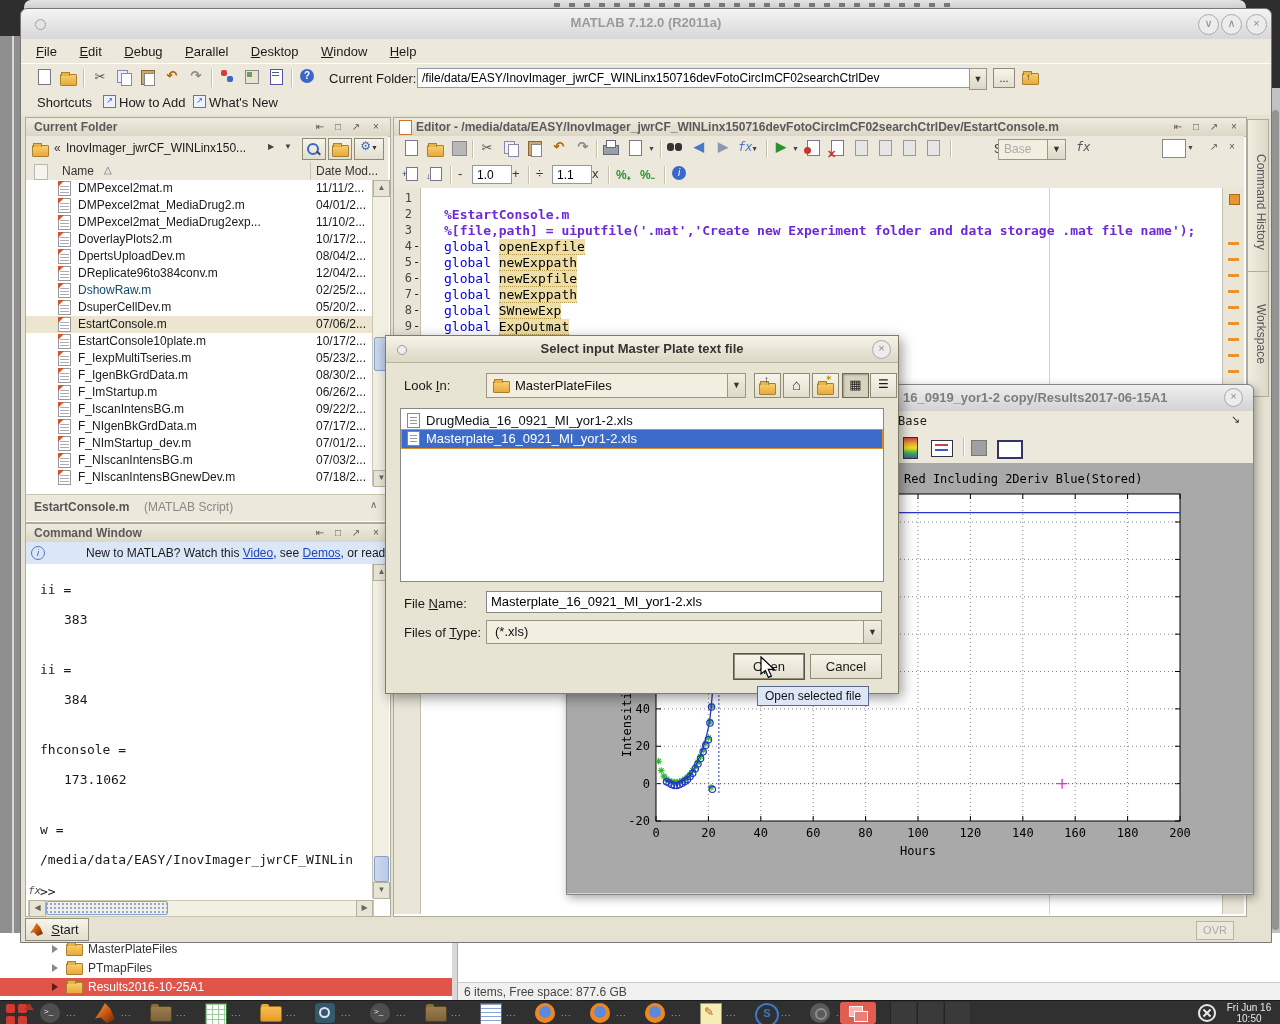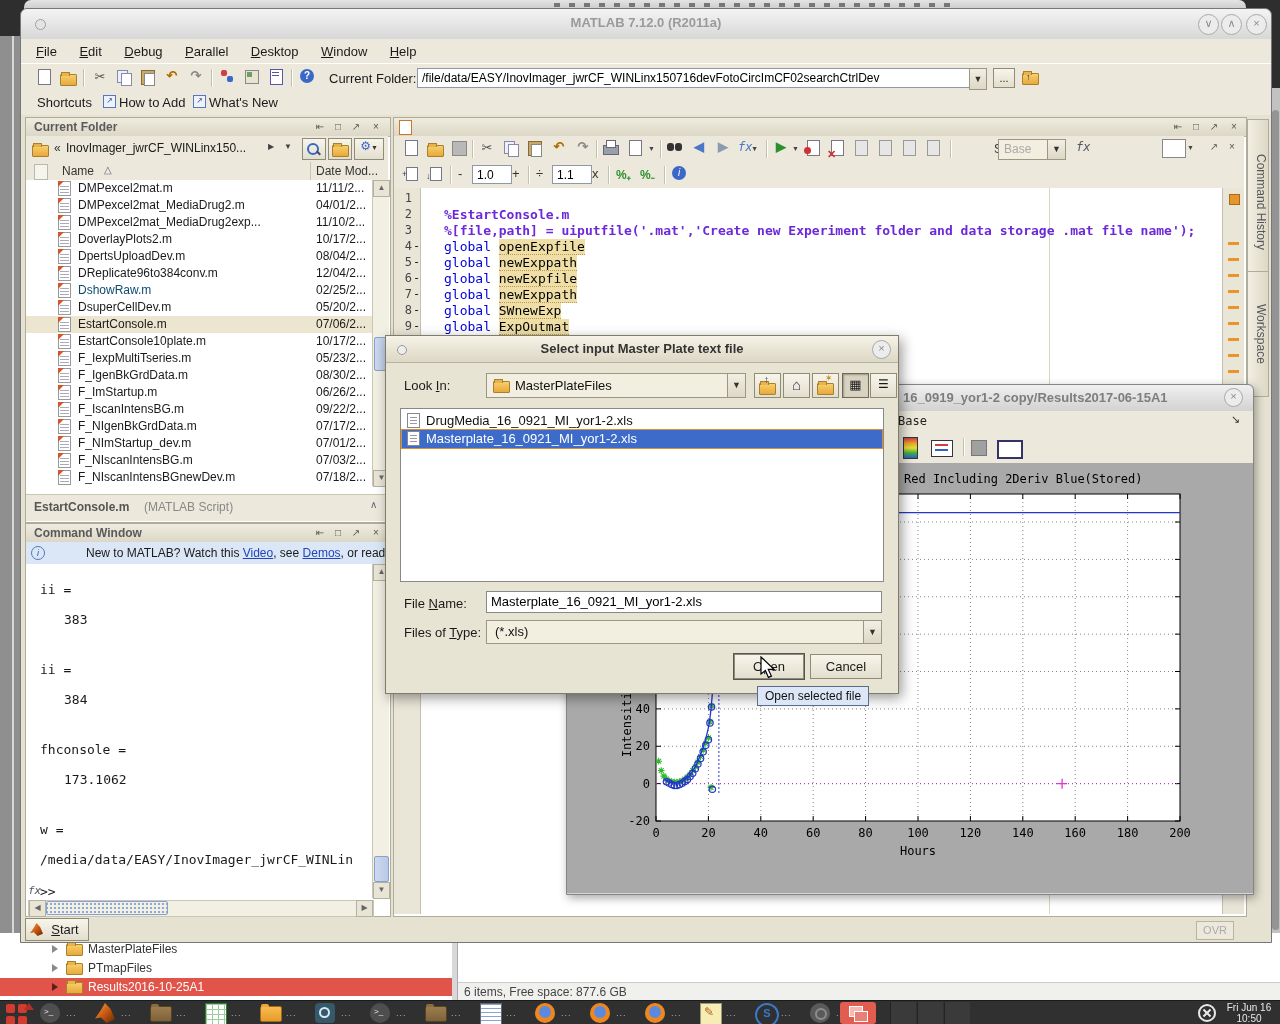--- a/index.html
+++ b/index.html
@@ -492,20 +492,21 @@
                    clip-path:polygon(50% 0,78% 30%,100% 82%,58% 100%,30% 72%,0 78%,28% 38%);"></span>
       <span style="margin-left:16px;"><u>S</u><span>tart</span></span>
     </div>
 
     <div class="abs" id="ovr" style="left:1175px;top:912px;width:36px;height:17px;border:1px solid #b8b4a2;color:#aaa;
                 font-size:11px;text-align:center;line-height:17px;background:#ece9dc;">OVR</div>
 
     <div class="panel" id="edp" style="left:372px;top:108px;width:852px;height:798px;">
       <div class="phdr">
         <span class="abs" style="left:5px;top:2px;width:11px;height:13px;background:#fff;border:1px solid #c87828;"></span>
+        <span class="t" style="left:22px;max-width:770px;white-space:nowrap;overflow:hidden;">Editor - /media/data/EASY/InovImager_jwrCF_WINLinx150716devFotoCircImCF02searchCtrlDev/EstartConsole.m</span>
         <span class="phico" style="left:776px;">⇤</span>
         <span class="phico" style="left:794px;">□</span>
         <span class="phico" style="left:812px;">↗</span>
         <span class="phico" style="left:832px;">×</span>
       </div>
 
       <div class="abs beigebar" style="left:0;top:18px;width:850px;height:26px;border-bottom:1px solid #cac6b4;">
         <span class="tico" style="left:8px;top:3px;">
           <span class="abs" style="left:3px;top:1px;width:11px;height:14px;background:#fff;border:1px solid #778;"></span>
           </span>

